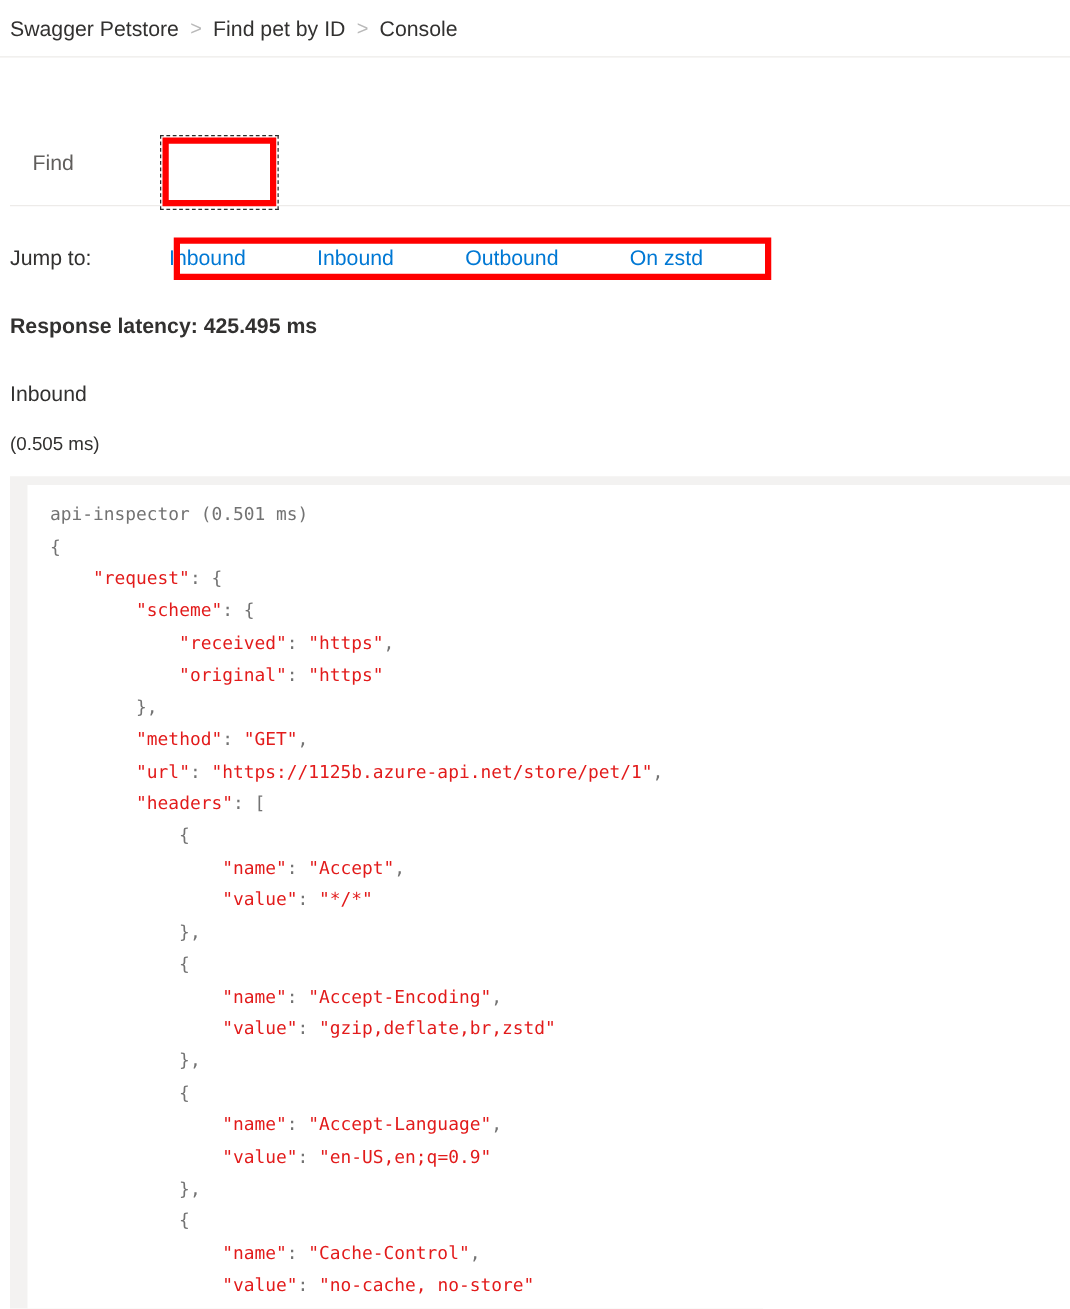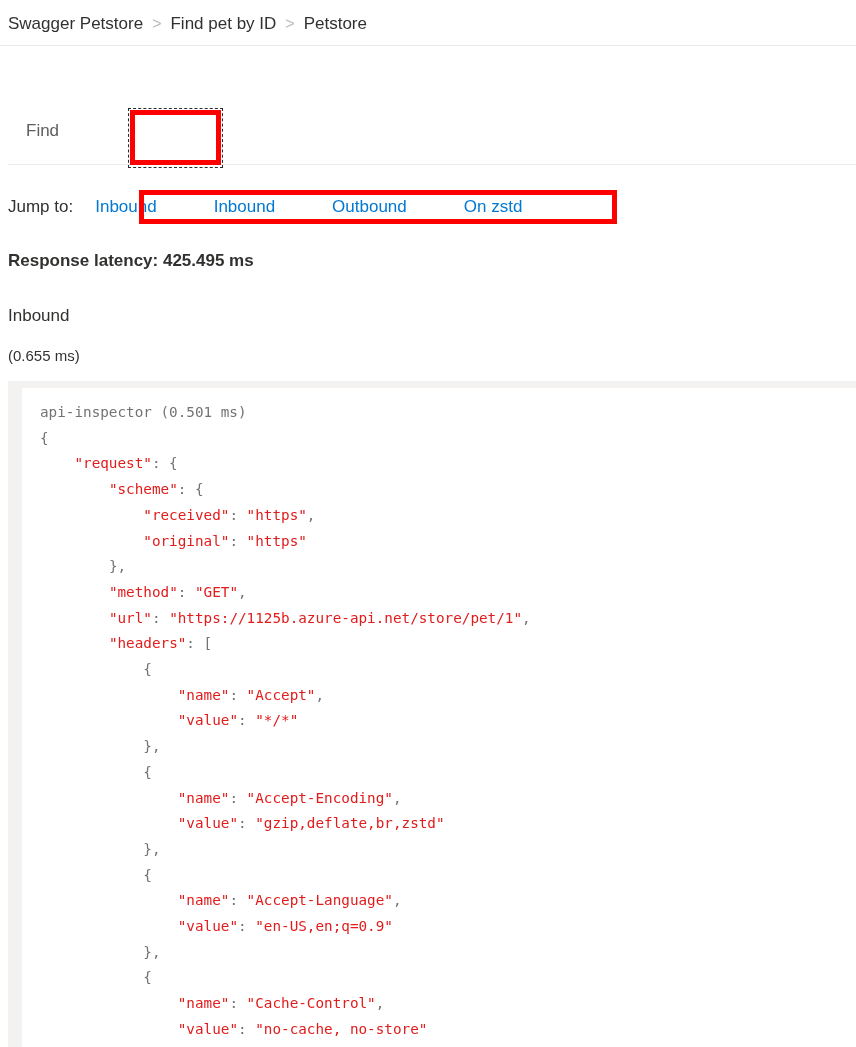--- a/index.html
+++ b/index.html
@@ -90,21 +90,21 @@
     width: 91px; height: 55px;
     border: 5px solid #ff0000;
     pointer-events: none;
   }
 
   
   .jumpto-row {
     position: absolute;
     left: 8px; top: 190px;
     height: 34px;
-    display: flex; align-items: center;
+    display: flex; align-items: center; gap: 40px;
   }
   .jumpto-label {
     font-size: 17px;
     color: #323130;
     margin-right: 22px;
   }
   .jump-links {
     display: flex;
     align-items: center;
   }
@@ -183,21 +183,21 @@
 </head>
 <body>
 
 <div id="page">
 
   <div class="breadcrumb">
     <span class="bc-item">Swagger Petstore</span>
     <span class="bc-sep">&gt;</span>
     <span class="bc-item">Find pet by ID</span>
     <span class="bc-sep">&gt;</span>
-    <span class="bc-item">Petstore</span>
+    <span class="bc-item">Console</span>
   </div>
   <div class="header-rule"></div>
 
 
   <div class="tabbar">
     <button class="tab active">Find</button>
   </div>
   <div class="tabbar-rule"></div>
   <div class="tab-focus-ring"></div>
   <div class="annot-trace"></div>
@@ -212,21 +212,21 @@
       <a class="jump-link">Outbound</a>
       <span class="jump-gap"></span>
       <a class="jump-link">On zstd</a>
     </span>
   </div>
   <div class="annot-jump"></div>
 
   <div class="latency">Response latency: 425.495 ms</div>
 
   <div class="section-title">Inbound</div>
-  <div class="section-time">(0.655 ms)</div>
+  <div class="section-time">(0.505 ms)</div>
 
   <div class="code-outer">
     <div class="code-inner">
       <pre class="code" id="code-pre"><span class="p">api-inspector (0.501 ms)</span>
 <span class="p">{</span>
     <span class="k">"request"</span><span class="p">: {</span>
         <span class="k">"scheme"</span><span class="p">: {</span>
             <span class="k">"received"</span><span class="p">: </span><span class="s">"https"</span><span class="p">,</span>
             <span class="k">"original"</span><span class="p">: </span><span class="s">"https"</span>
         <span class="p">},</span>

